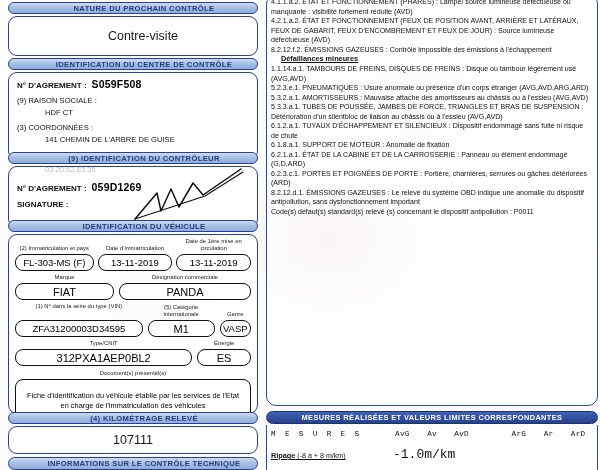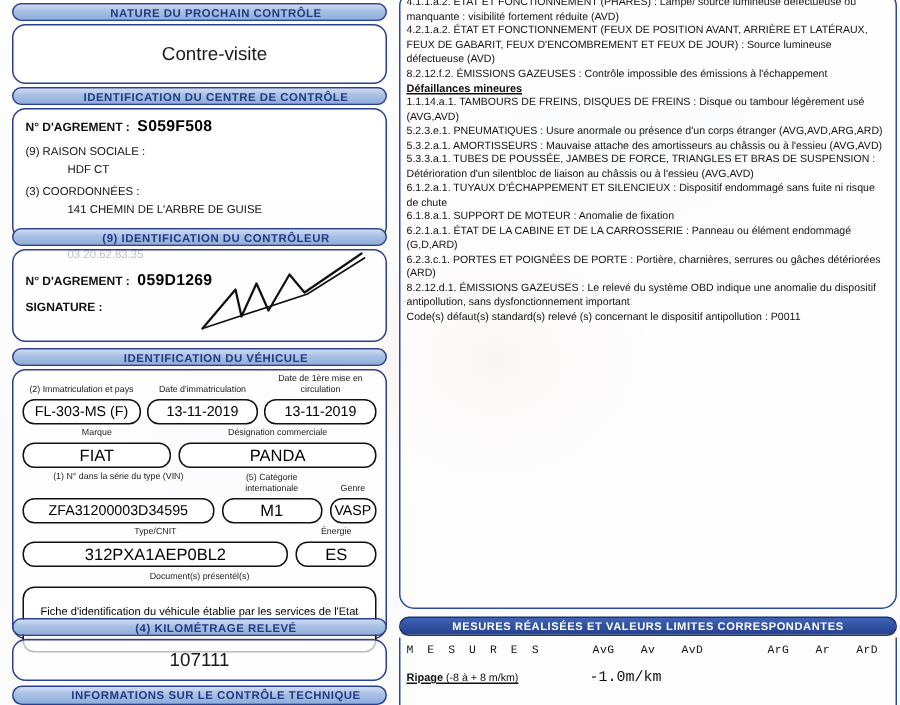--- a/index.html
+++ b/index.html
@@ -95,21 +95,21 @@
 
   .row-agr { display:flex; align-items:baseline; gap:5px; }
 
   
   #blk-ctrl { position:absolute; left:6px; top:152px; width:250px; }
   #blk-ctrl .bar { width:100%; }
   #blk-ctrl .body { height: 62px; margin-top:2px; padding: 14px 8px 0 8px; position:relative; overflow:hidden; }
   .sig-svg { position:absolute; right: 6px; top: -4px; }
 
   
-  #blk-veh { position:absolute; left:6px; top:232px; width:250px; }
+  #blk-veh { position:absolute; left:6px; top:220px; width:250px; }
   #blk-veh .bar { width:100%; }
   #blk-veh .body { height: 180px; margin-top:2px; padding: 3px 6px; }
 
   .cap { font-size:5.9px; color:#222; text-align:center; line-height:7px; }
   .pill {
     border: 1.3px solid #111;
     border-radius: 8px;
     height: 17px;
     display:flex; align-items:center; justify-content:center;
     font-size: 11px; color:#000;
@@ -158,20 +158,21 @@
     line-height: 9.5px;
     color: #111;
     text-align: left;
   }
   .def-head {
     font-size: 7.3px;
     line-height: 10px;
     font-weight: bold;
     color:#0e0e0e;
     text-decoration: underline;
+    margin-left: 10px;
   }
 
   
   #blk-mes { position:absolute; left:266px; top:411px; width:332px; }
   #blk-mes .bar-dark { width:100%; }
   #blk-mes .body {
     margin-top: 1px;
     border-left: 1.4px solid #2b4aa0;
     border-right: 1.4px solid #2b4aa0;
     height: 58px;
@@ -183,21 +184,21 @@
     font-size: 7.6px; color:#111; letter-spacing: 0.3px;
   }
   .mes-head .mh-title { width: 118px; letter-spacing: 2.4px; }
   .mes-head .mh-c { width: 30px; text-align:center; }
   .mes-head .mh-gap { width: 28px; }
   .mes-row { display:flex; align-items:baseline; margin-top: 9px; }
   .mes-row .mr-label { width: 118px; font-size: 7.1px; color:#111;text-decoration:underline; }
   .mes-row .mr-label b { font-size: 7.3px; }
   .mes-row .mr-val {
     font-family:"Liberation Mono", monospace;
-    font-size: 10px; color:#111; margin-left: 4px;
+    font-size: 13px; color:#111; margin-left: 4px;
   }
 </style>
 </head>
 <body>
 
 <div class="scan-bg"></div>
 
 <div class="page">
 
   <div class="left-col">

